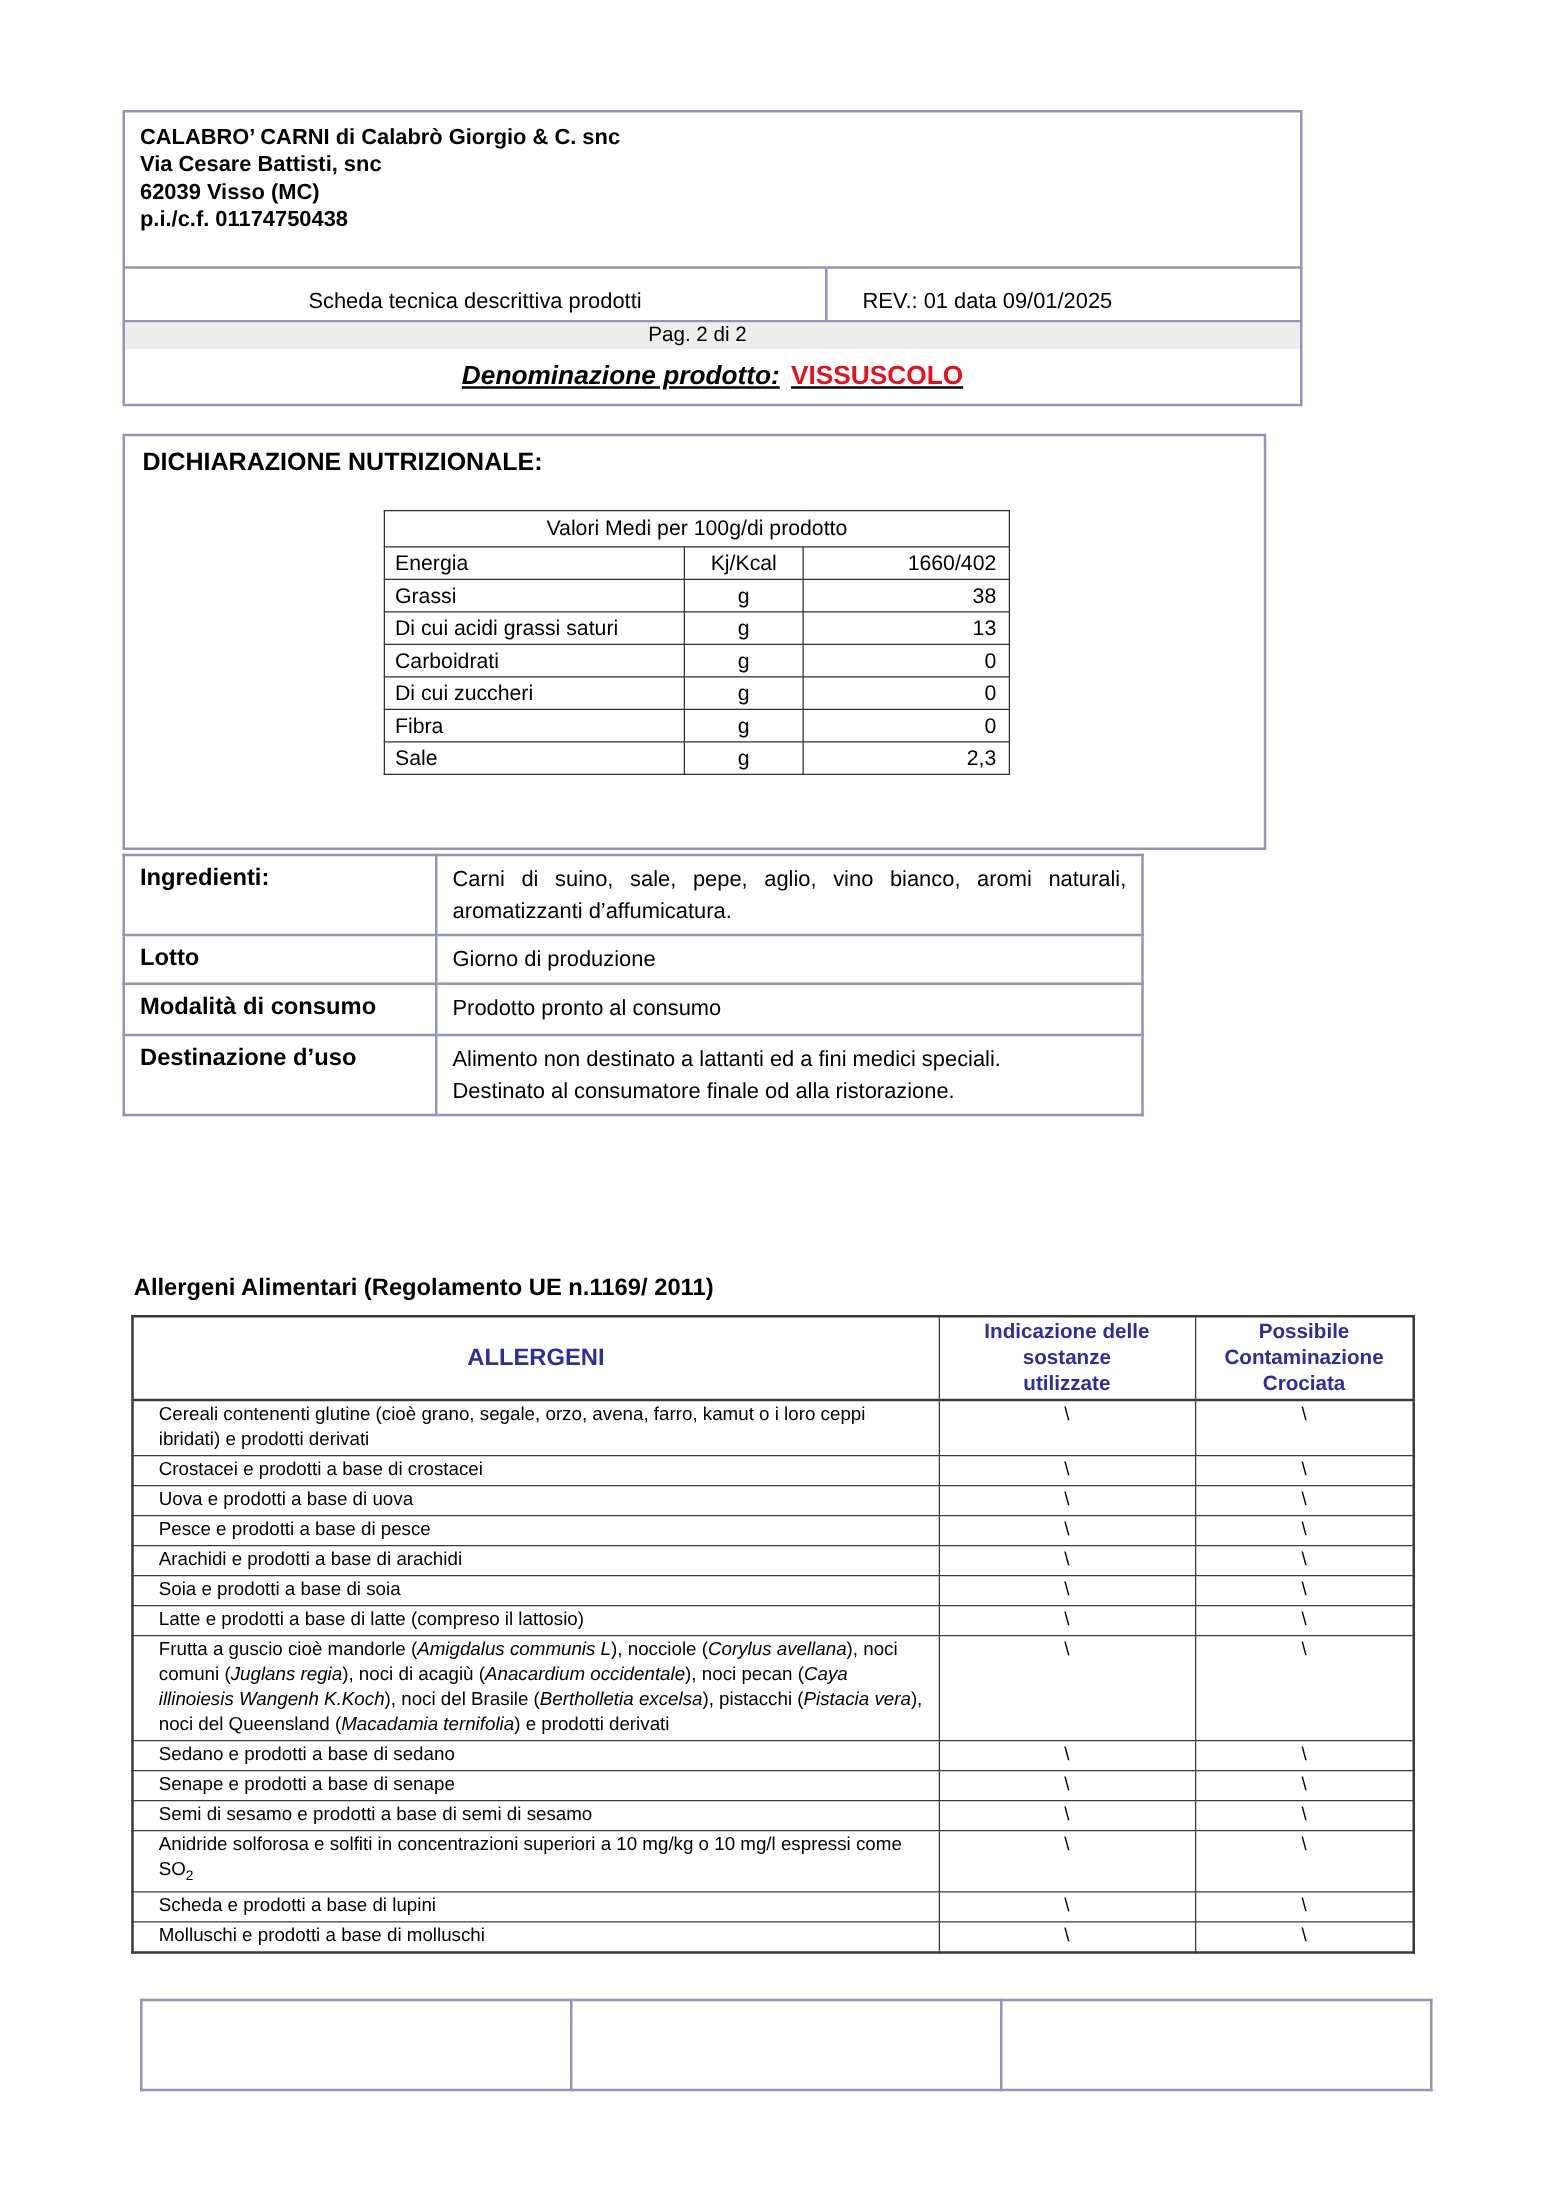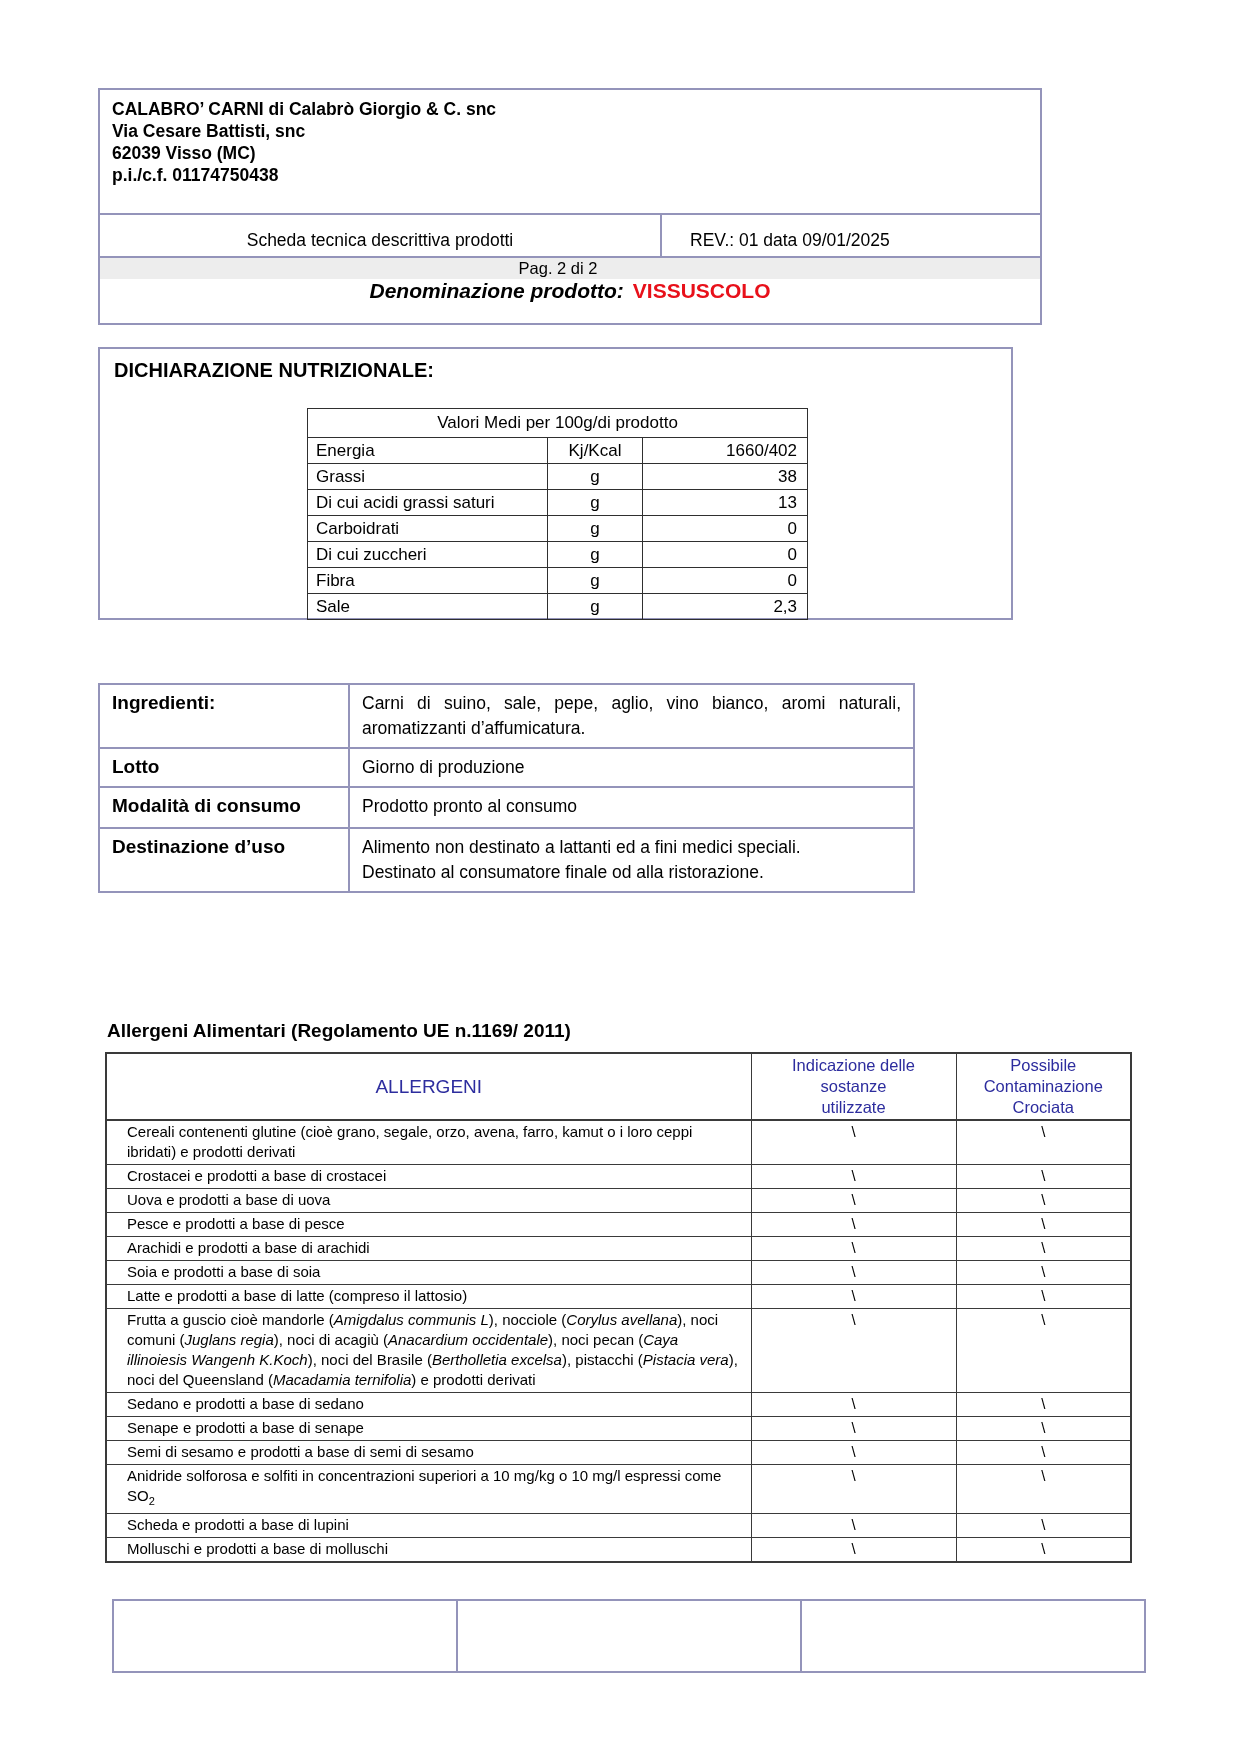--- a/index.html
+++ b/index.html
@@ -17,26 +17,26 @@
   }
   .abs{position:absolute;}
 
   
   #header-box{left:98px;top:88px;width:944px;height:237px;border:2px solid var(--bb);display:flex;flex-direction:column;}
   .company{flex:0 0 123px;padding:8px 12px;font-weight:bold;font-size:17.5px;line-height:22px;}
   .scheda-row{flex:0 0 45px;border-top:2px solid var(--bb);border-bottom:2px solid var(--bb);display:flex;}
   .scheda-left{flex:0 0 560px;display:flex;align-items:flex-end;justify-content:center;padding-bottom:5px;font-size:17.5px;}
   .scheda-right{flex:1;border-left:2px solid var(--bb);display:flex;align-items:flex-end;padding:0 0 5px 28px;font-size:17.5px;}
   .page-band{flex:0 0 21px;background:var(--band);text-align:center;padding-right:24px;font-size:16.5px;line-height:21px;}
-  .denom-row{flex:1;display:flex;align-items:flex-start;justify-content:center;font-size:21px;font-weight:bold;}
+  .denom-row{flex:1;display:flex;align-items:center;justify-content:center;font-size:21px;font-weight:bold;text-decoration:underline;}
   .denom-label{font-style:italic;}
   .denom-value{color:var(--red);margin-left:9px;}
 
   
-  #nutri-box{left:98px;top:347px;width:915px;height:273px;border:2px solid var(--bb);}
+  #nutri-box{left:98px;top:347px;width:915px;height:333px;border:2px solid var(--bb);}
   .nutri-title{margin:10px 0 0 14px;font-size:20px;font-weight:bold;}
   #nutri-table{margin:26px 0 0 207px;border-collapse:collapse;table-layout:fixed;width:500px;}
   #nutri-table th,#nutri-table td{border:1px solid #2f2f2f;font-weight:normal;font-size:17px;margin-top:14px;}
   #nutri-table th{height:29px;text-align:center;}
   #nutri-table td{height:26px;}
   .n-label{padding-left:8px;}
   .n-unit{text-align:center;}
   .n-value{text-align:right;padding-right:10px;}
 
   
@@ -47,21 +47,21 @@
   .i-value.just{text-align:justify;}
   #ingr-table tr:nth-child(1) td{height:60px;}
   #ingr-table tr:nth-child(2) td{height:39px;}
   #ingr-table tr:nth-child(3) td{height:41px;}
   #ingr-table tr:nth-child(4) td{height:53px;}
 
   
   #allerg-heading{left:107px;top:1020px;font-size:19px;font-weight:bold;}
   #allerg-table{left:105px;top:1052px;border-collapse:collapse;table-layout:fixed;width:1025px;border:2px solid var(--dk);}
   #allerg-table th,#allerg-table td{border:1px solid var(--dk);}
-  #allerg-table thead th{height:66px;color:var(--navy);font-weight:normal;vertical-align:middle;border-bottom:2px solid var(--dk);white-space:pre-line;}
+  #allerg-table thead th{height:66px;color:var(--navy);font-weight:bold;vertical-align:middle;border-bottom:2px solid var(--dk);white-space:pre-line;}
   th.a-h1{font-size:19px;}
   th.a-h2,th.a-h3{font-size:16.5px;line-height:21px;}
   #allerg-table tbody td{font-size:15px;line-height:20px;vertical-align:top;}
   td.a-name{padding:1px 10px 2px 20px;}
   td.a-mark{text-align:center;padding:1px 0 2px 0;}
   #allerg-table tbody tr.single td{height:22px;}
   #allerg-table sub{font-size:11px;}
 
   
   #footer-table{left:112px;top:1599px;width:1034px;height:74px;border-collapse:collapse;}

